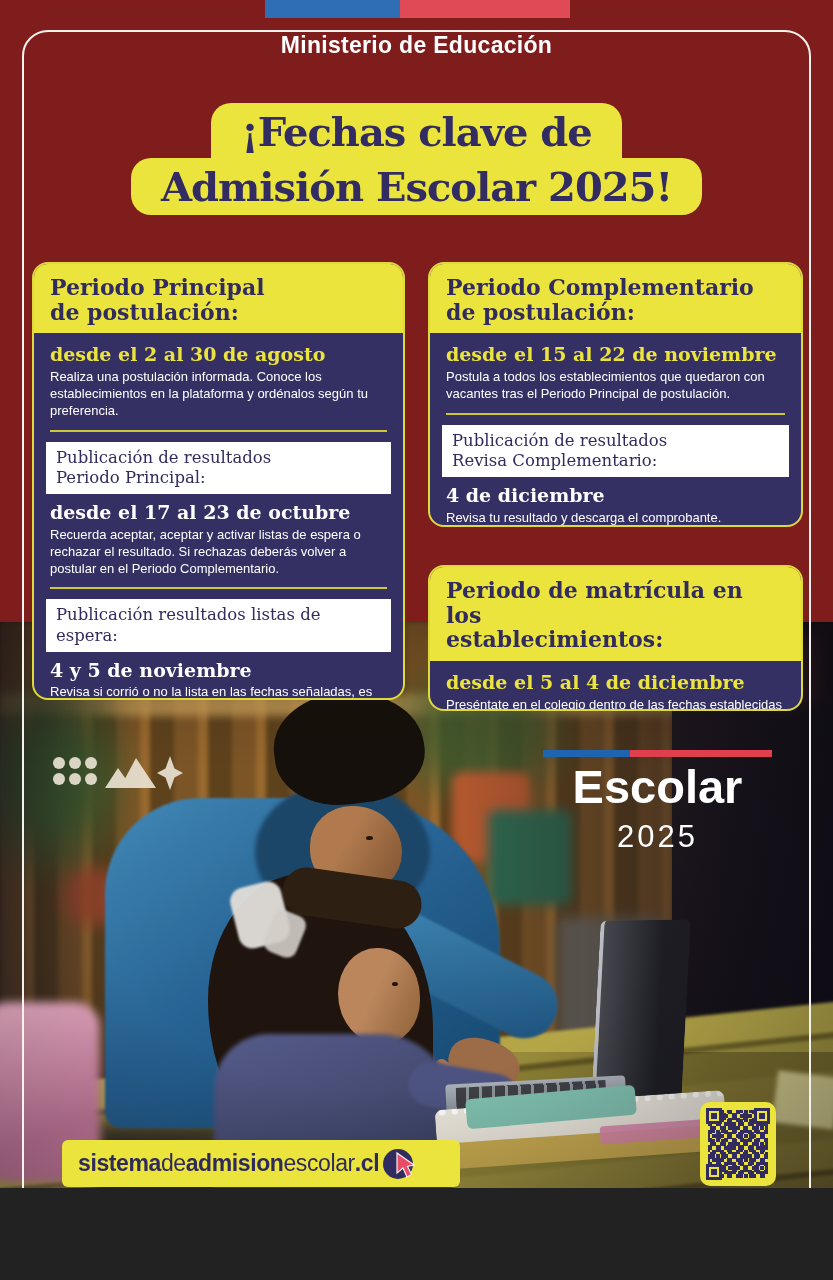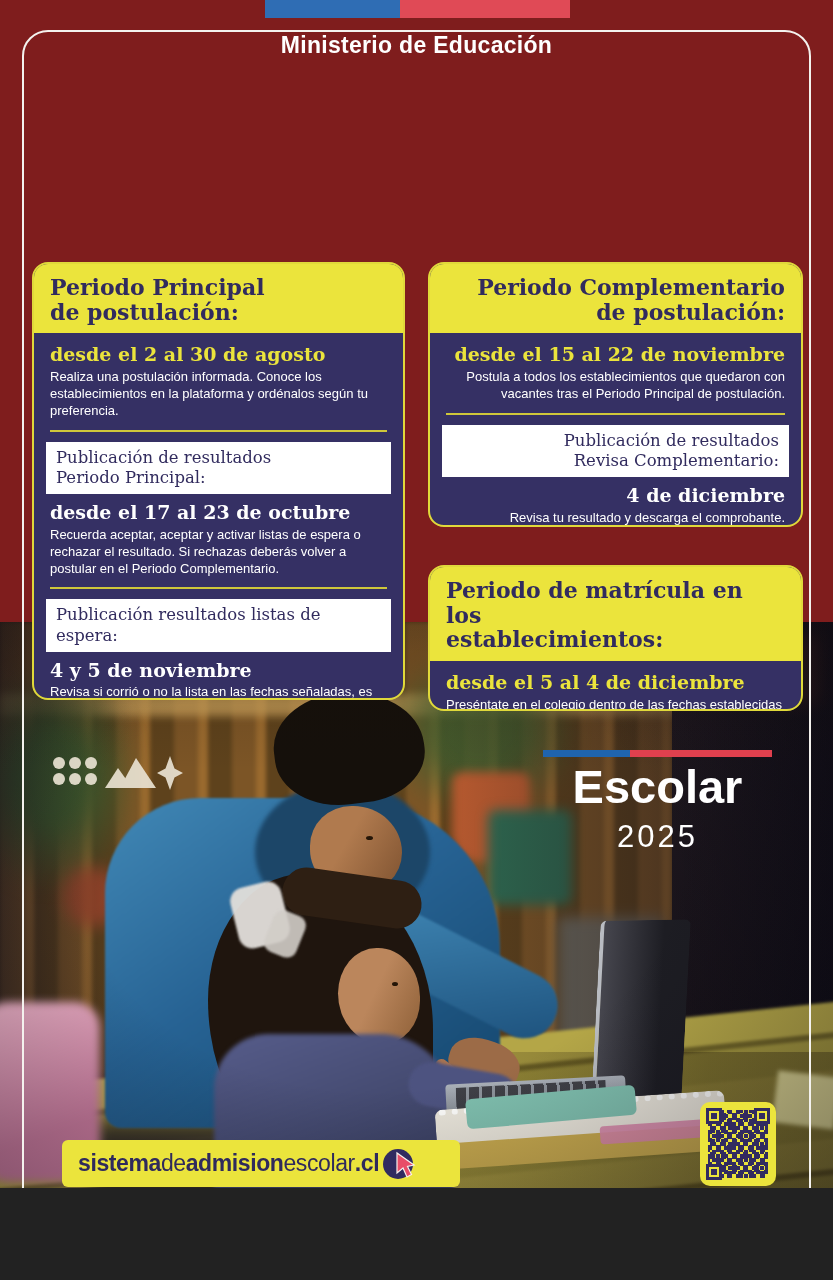--- a/index.html
+++ b/index.html
@@ -24,21 +24,21 @@
   .card{position:absolute;background:#353064;border:2px solid #e0d93a;border-radius:16px;overflow:hidden;z-index:30;box-sizing:border-box;}
   .card-h{background:#ebe43c;color:#312b5e;font-family:"DejaVu Serif",serif;font-weight:800;font-size:22px;line-height:1.12;padding:11px 16px 9px;border-radius:12px 12px 0 0;}
   .card-b{padding:10px 16px 10px;}
   .date-y{color:#ebe43c;font-family:"DejaVu Serif",serif;font-weight:800;font-size:19px;line-height:1.2;}
   .date-w{color:#ffffff;font-family:"DejaVu Serif",serif;font-weight:800;font-size:19px;line-height:1.2;margin-top:7px;}
   .body-t{color:#fff;font-size:13px;line-height:1.3;margin-top:3px;}
   .divider{border:none;border-top:2px solid #cfc73a;margin:10px 0;}
   .wbox{background:#fff;color:#312b5e;font-family:"DejaVu Serif",serif;font-size:16.5px;line-height:1.22;padding:6px 10px;margin:0 -4px;}
 
   #card-principal{left:32px;top:262px;width:373px;height:438px;}
-  #card-comp{left:428px;top:262px;width:375px;height:265px;text-align:right;}
+  #card-comp{left:428px;top:262px;width:375px;height:265px;}
   #card-mat{left:428px;top:565px;width:375px;height:146px;}
 
   
   .photo{left:0;top:622px;width:833px;height:593px;overflow:hidden;background:#53381a;z-index:1;}
   .photo .abs{position:absolute;}
   .fence{left:0;top:0;width:833px;height:450px;background:repeating-linear-gradient(90deg,#7c5526 0 24px,#9a6a2e 24px 34px,#5e421c 34px 58px);filter:blur(2px);}
   .beam{left:0;top:72px;width:833px;height:22px;background:rgba(206,164,92,.75);filter:blur(4px);}
   .fence-grade{left:0;top:0;width:833px;height:455px;background:linear-gradient(90deg,rgba(18,16,28,.6),rgba(0,0,0,0) 16%,rgba(0,0,0,0) 52%,rgba(30,22,26,.45) 78%,rgba(14,12,20,.8));}
   .bush-left{left:-35px;top:45px;width:170px;height:220px;background:radial-gradient(ellipse,#44632e 30%,rgba(60,92,46,0) 75%);filter:blur(9px);}
   .red-blob{left:62px;top:245px;width:60px;height:60px;background:#a84a2c;border-radius:50%;filter:blur(8px);opacity:.85;}
@@ -122,20 +122,24 @@
 </head>
 <body>
 
 <div class="poster">
 
   <div class="abs bar-blue"></div>
   <div class="abs bar-red"></div>
 
   <div class="abs ministry">Ministerio de Educación</div>
 
+  <div class="abs titlewrap">
+    <div class="titlebox t1">¡Fechas clave de</div>
+    <div class="titlebox t2">Admisión Escolar 2025!</div>
+  </div>
 
   <div class="card" id="card-principal">
     <div class="card-h">
       <div>Periodo Principal</div>
       <div>de postulación:</div>
     </div>
     <div class="card-b">
       <div class="date-y">desde el 2 al 30 de agosto</div>
       <div class="body-t">Realiza una postulación informada. Conoce los establecimientos en la plataforma y ordénalos según tu preferencia.</div>
       <hr class="divider">

